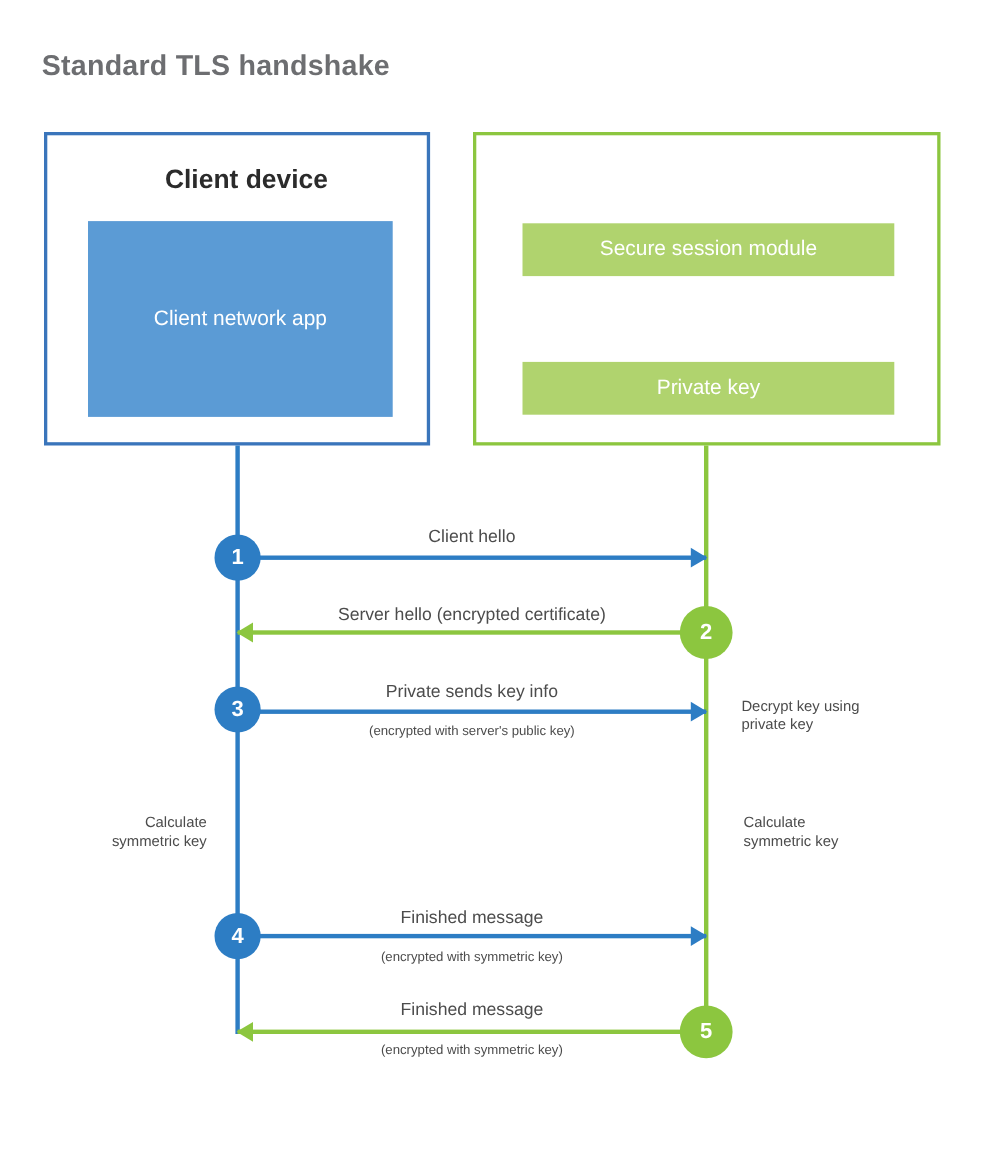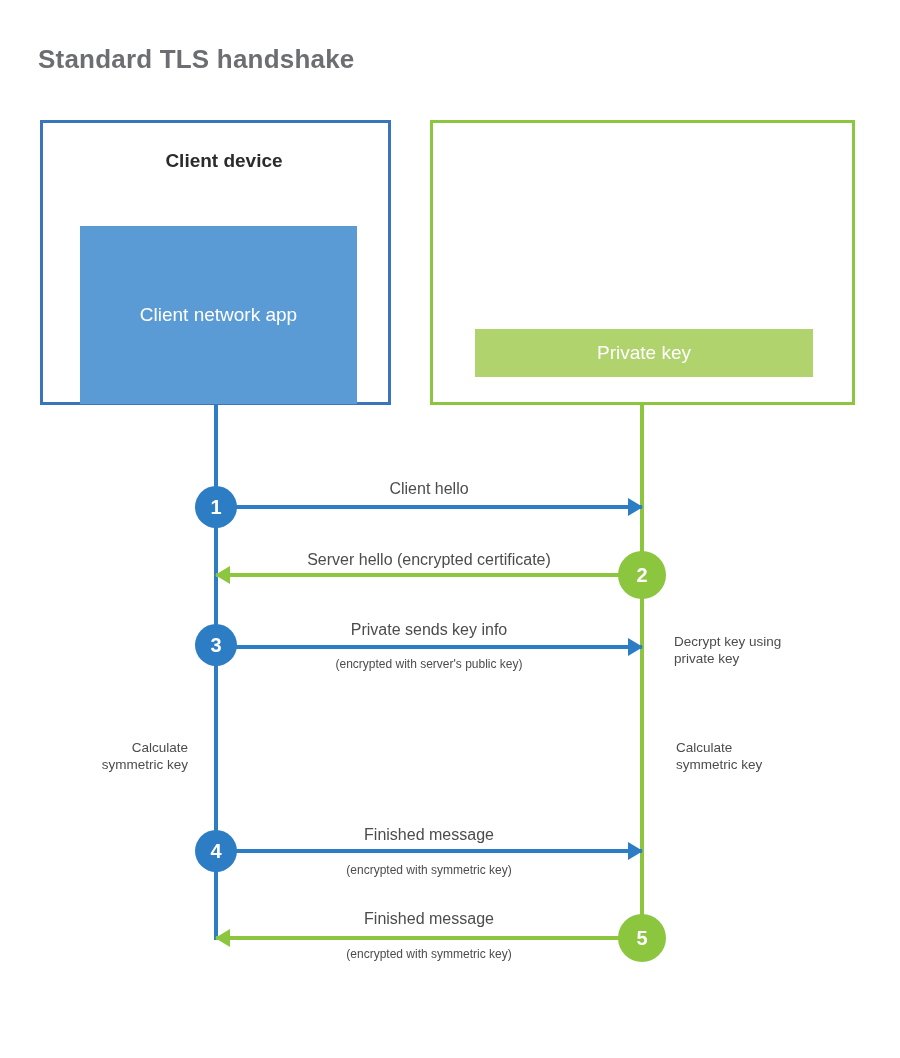--- a/index.html
+++ b/index.html
@@ -46,21 +46,21 @@
     width: 425px;
     height: 285px;
     border: 3px solid #8cc63f;
   }
   .actor-title {
     position: absolute;
     left: 0;
     right: 0;
     top: 27px;
     text-align: center;
-    font-size: 19px;
+    font-size: 24px;
     font-weight: bold;
     color: #2b2b2b;
     padding-left: 17px;
   }
 
   
   .component {
     position: absolute;
     display: flex;
     align-items: center;
@@ -70,21 +70,20 @@
     font-weight: 400;
     text-align: center;
     line-height: 1.25;
   }
   #client-app {
     left: 37px;
     top: 78px;
     width: 277px;
     height: 178px;
     background: #5b9bd5;
-    margin-top: 25px;
   }
   .server-component {
     left: 42px;
     width: 338px;
     height: 48px;
     background: #b0d36e;
   }
   #server-component-0 { top: 80px; }
   #server-component-1 { top: 143px; }
   #server-component-2 { top: 206px; }
@@ -234,20 +233,21 @@
 <body>
 
 <div id="page-title">Standard TLS handshake</div>
 
 <div id="client-box" class="actor-box">
   <div class="actor-title">Client device</div>
   <div id="client-app" class="component">Client network app</div>
 </div>
 
 <div id="server-box" class="actor-box">
+  <div id="server-component-0" class="component server-component">Secure session module</div>
   <div id="server-component-2" class="component server-component">Private key</div>
 </div>
 
 <div id="client-lifeline" class="lifeline"></div>
 <div id="server-lifeline" class="lifeline"></div>
 
 <div id="msg-label-1" class="msg-label">Client hello</div>
 <div id="arrow-1" class="arrow to-server">
   <span class="head"></span>
 </div>

